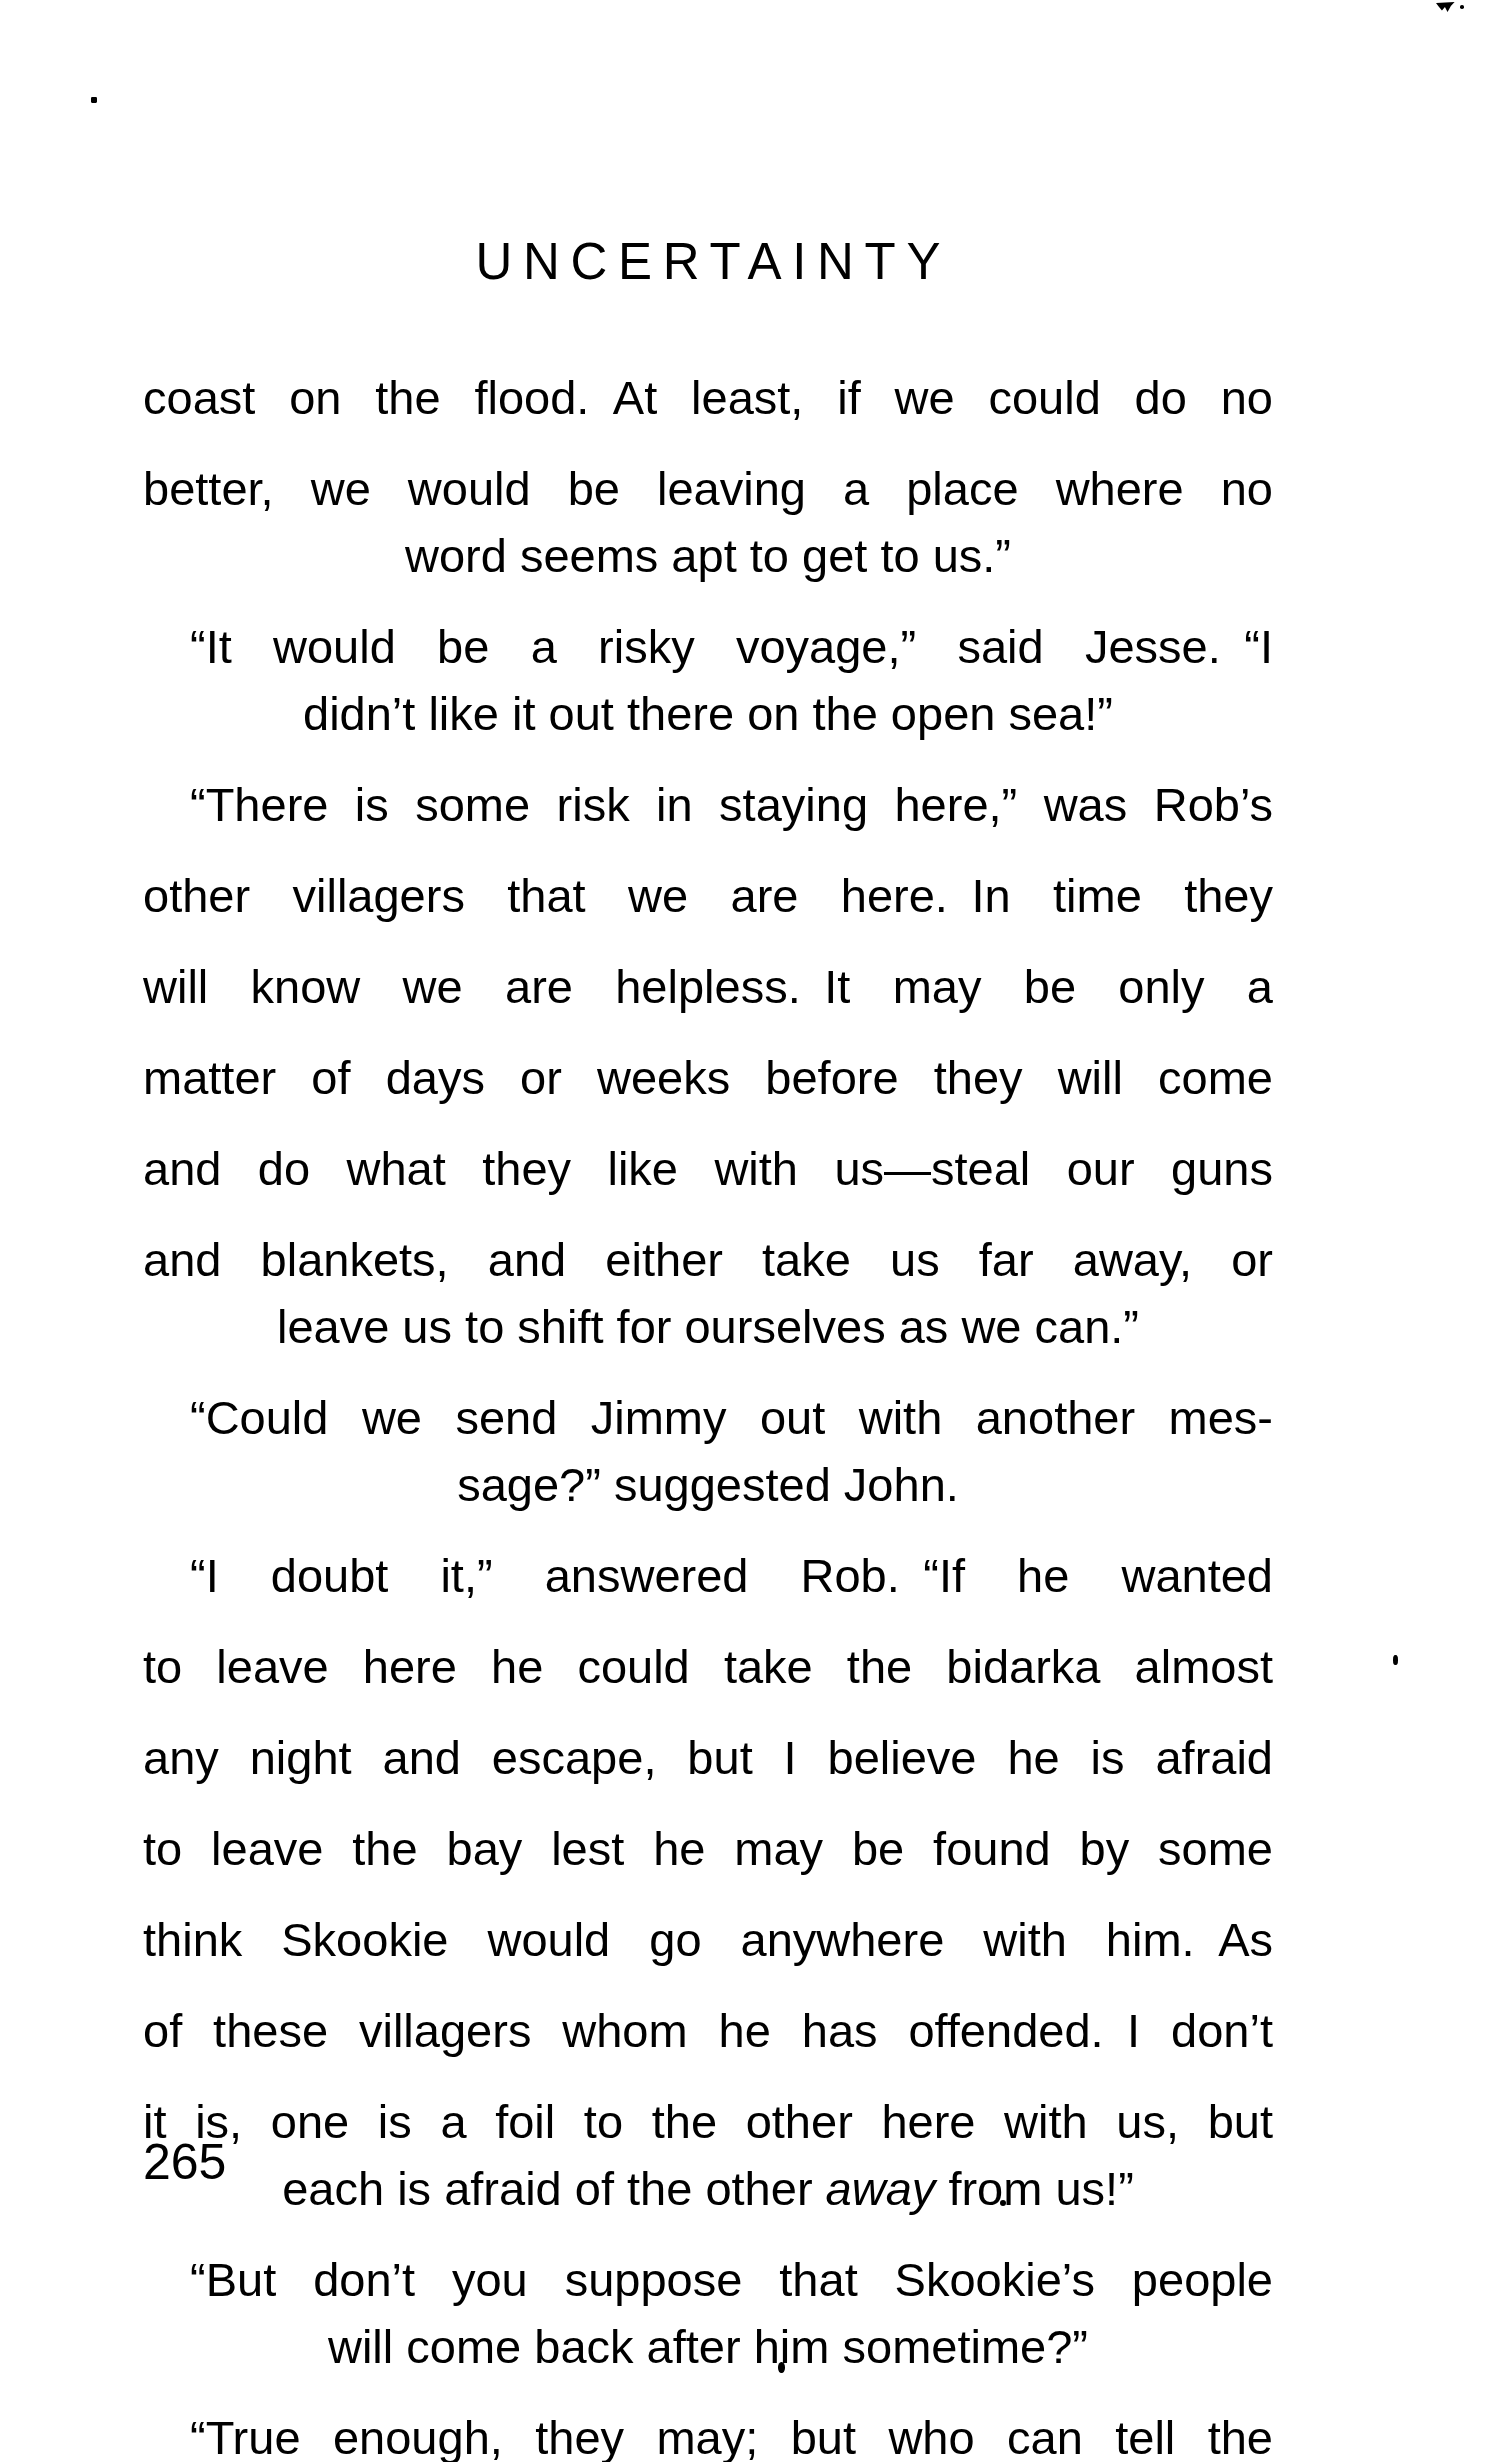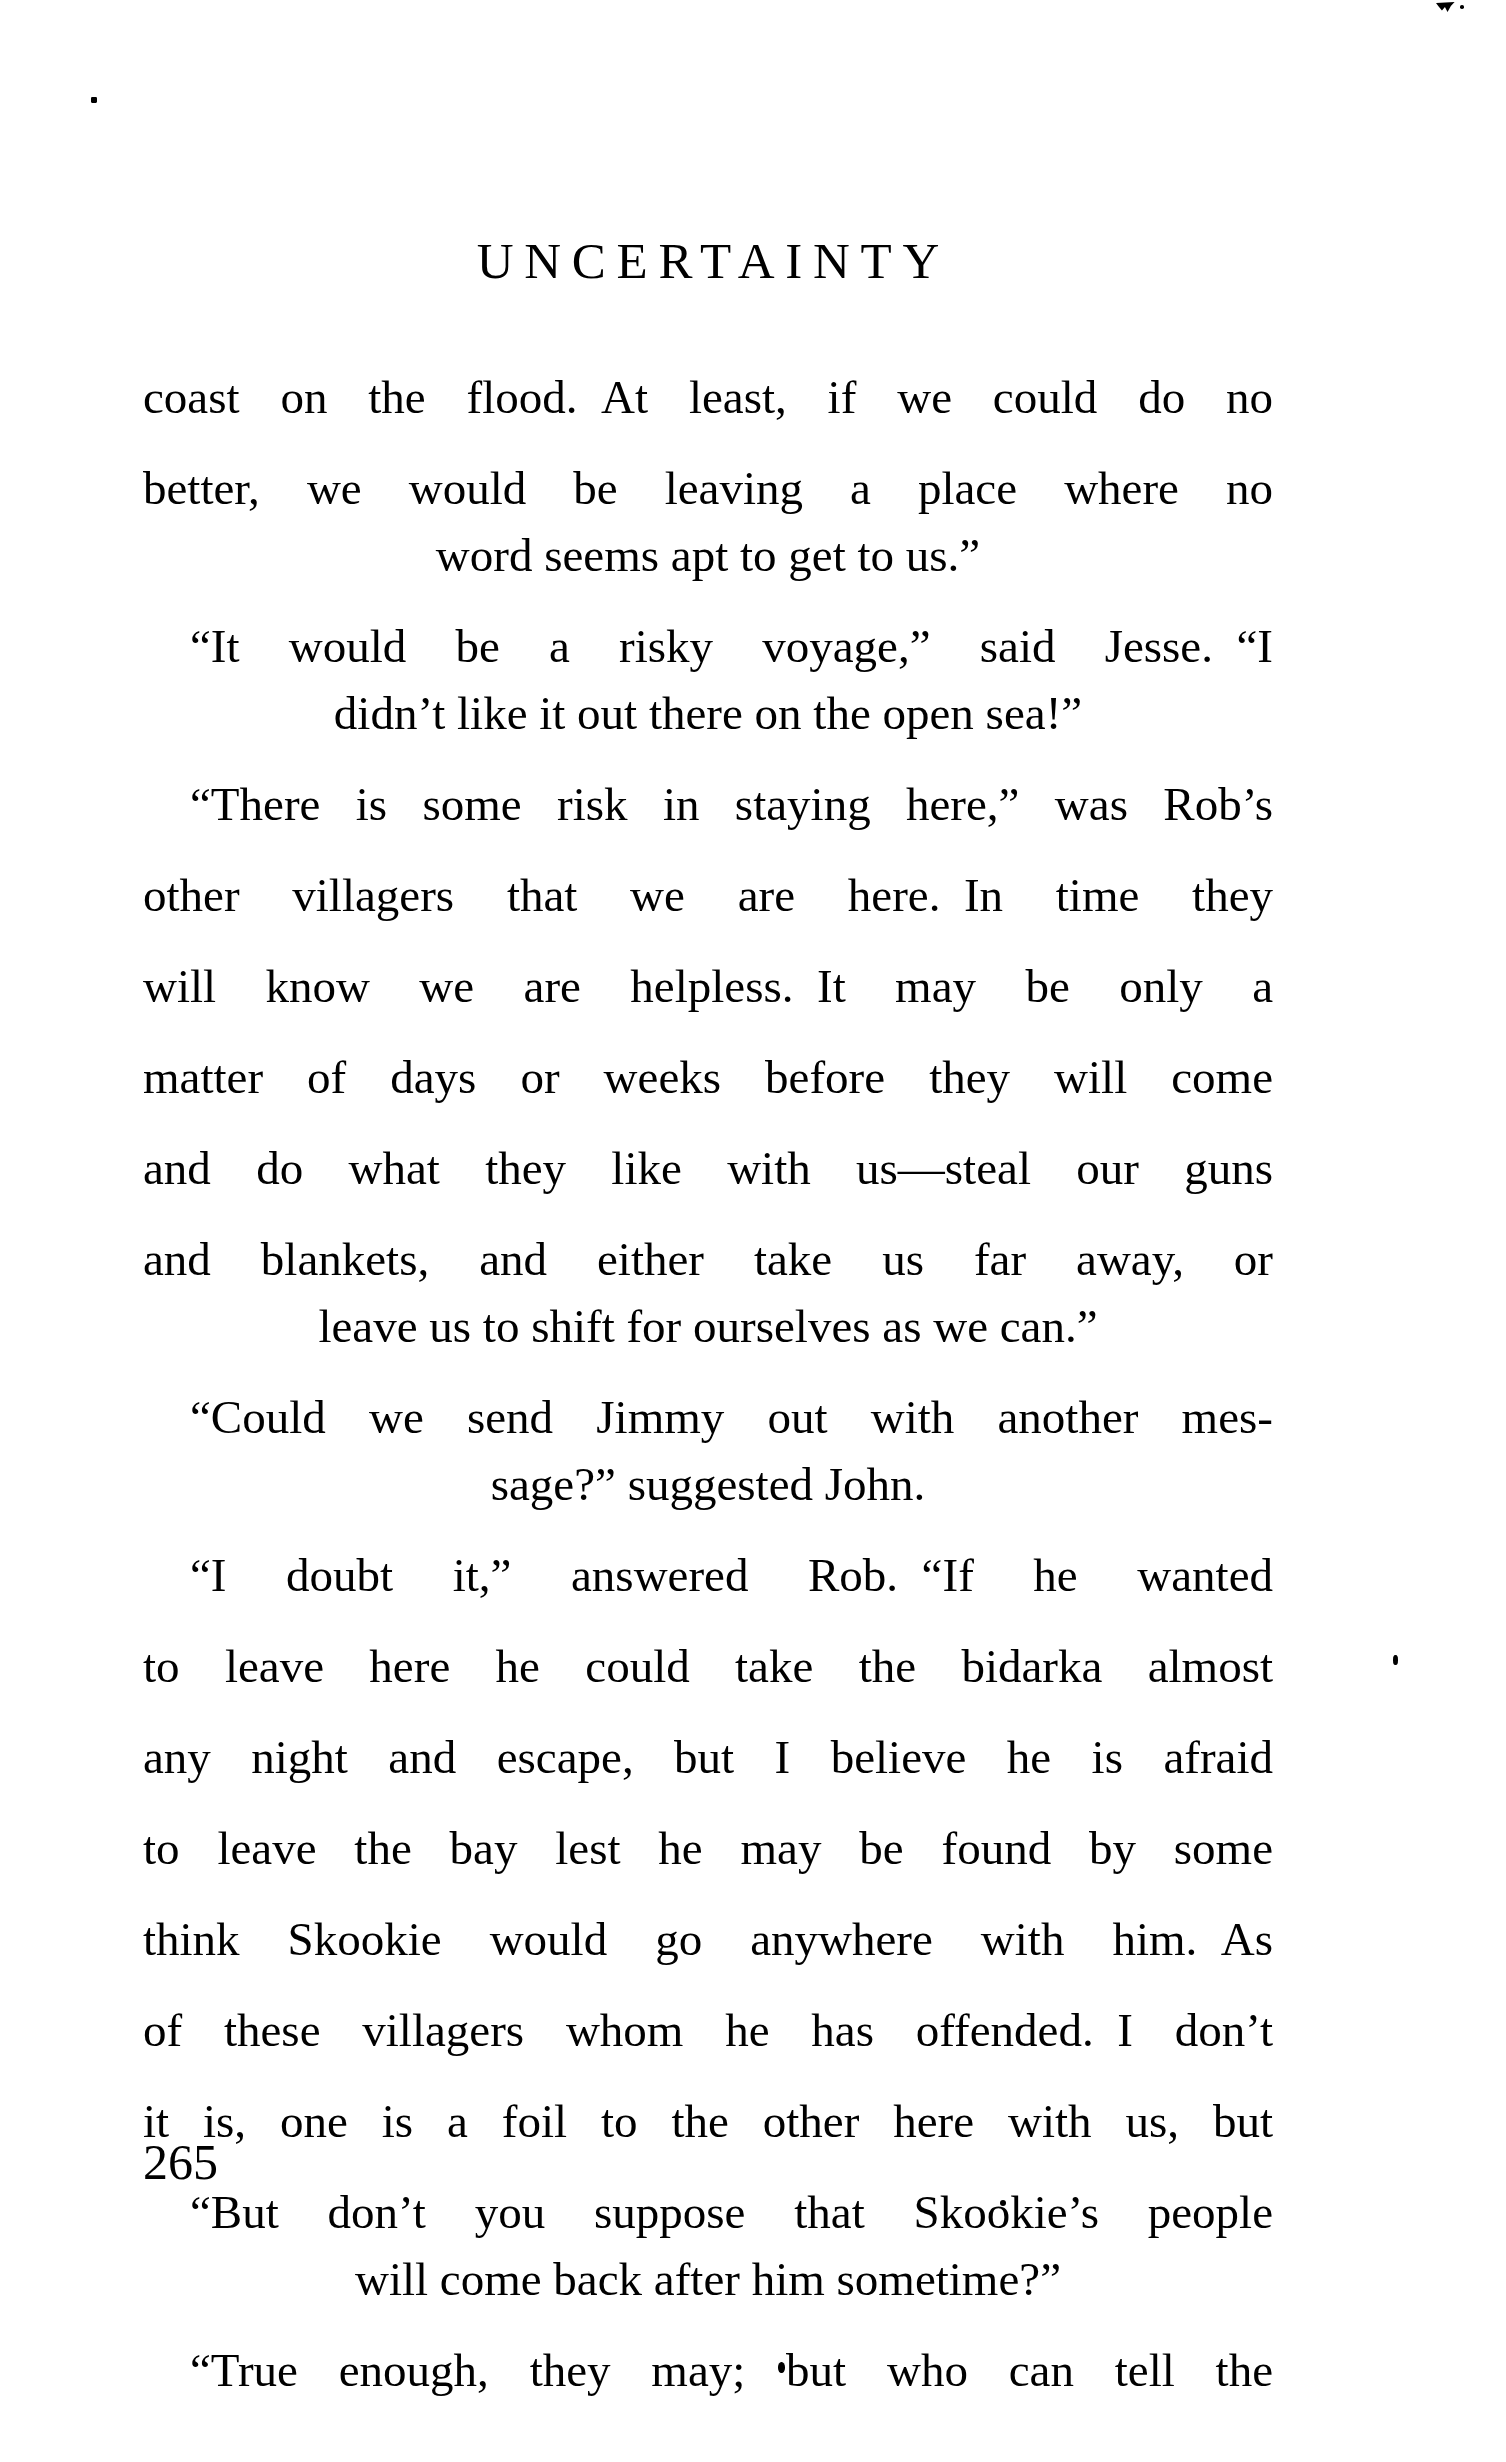--- a/index.html
+++ b/index.html
@@ -6,21 +6,21 @@
     margin: 0;
     padding: 0;
     background: #ffffff;
   }
   .page {
     position: relative;
     width: 1507px;
     height: 2462px;
     background: #ffffff;
     color: #000000;
-    font-family: Liberation Serif, serif;
+    font-family: Liberation Sans, sans-serif;
     overflow: hidden;
   }
   .running-head {
     position: absolute;
     top: 236px;
     left: 143px;
     width: 1130px;
     padding-left: 10.7px;
     box-sizing: border-box;
     font-size: 51px;
@@ -96,20 +96,21 @@
       <div class="line"><span>leave us to shift for ourselves as we can.”</span></div>
       <div class="line just ind"><span>“Could we send Jimmy out with another mes-</span></div>
       <div class="line"><span>sage?” suggested John.</span></div>
       <div class="line just ind"><span>“I doubt it,” answered Rob. “If he wanted</span></div>
       <div class="line just"><span>to leave here he could take the bidarka almost</span></div>
       <div class="line just"><span>any night and escape, but I believe he is afraid</span></div>
       <div class="line just"><span>to leave the bay lest he may be found by some</span></div>
       <div class="line just"><span>think Skookie would go anywhere with him. As</span></div>
       <div class="line just"><span>of these villagers whom he has offended. I don’t</span></div>
       <div class="line just"><span>it is, one is a foil to the other here with us, but</span></div>
+      <div class="line"><span>each is afraid of the other </span><span class="it">away</span><span> from us!”</span></div>
       <div class="line just ind"><span>“But don’t you suppose that Skookie’s people</span></div>
       <div class="line"><span>will come back after him sometime?”</span></div>
       <div class="line just ind"><span>“True enough, they may; but who can tell the</span></div>
     </div>
 
   <div class="page-number">265</div>
 
 </div>
 
 

